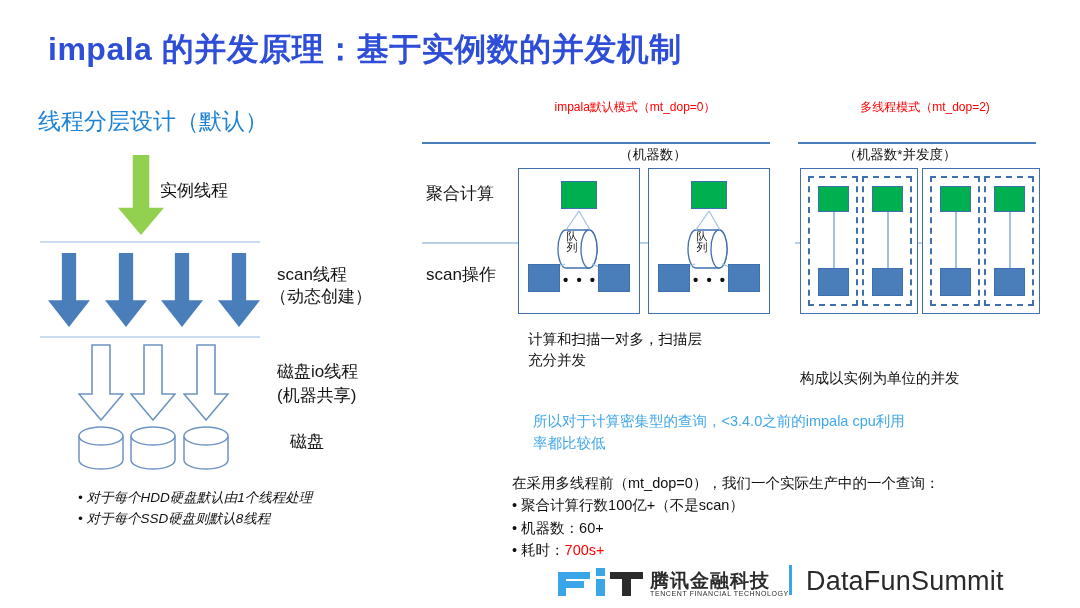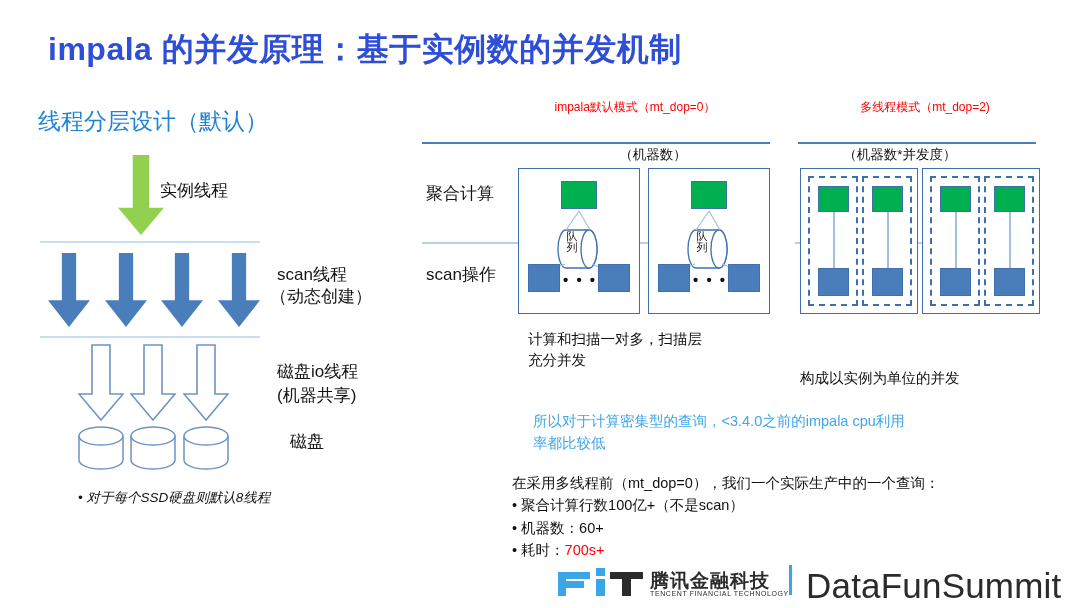--- a/index.html
+++ b/index.html
@@ -76,21 +76,21 @@
   }
 
   
   .body-txt{font-size:14.5px;line-height:1.45;color:#111;}
   .blue-txt{font-size:14.5px;line-height:1.5;color:#41a7e8;}
   .bullets{font-size:14.5px;line-height:1.55;color:#111;}
   .bullets .row{white-space:nowrap;}
   .red{color:#ff0000;}
   #fit-logo{left:556px;top:566px;height:34px;}
   #footer-divider{left:789px;top:565px;width:3px;height:30px;background:#3aa6e8;}
-  #dfs-logo{left:806px;top:566px;font-size:35px;color:#2b2b2b;letter-spacing:.2px;white-space:nowrap;}
+  #dfs-logo{left:806px;top:566px;font-size:27px;color:#2b2b2b;letter-spacing:.2px;white-space:nowrap;}
   .tencent-cn{font-size:19px;font-weight:bold;color:#2b2b2b;letter-spacing:1px;white-space:nowrap;}
   .tencent-en{font-size:7px;color:#2b2b2b;letter-spacing:.6px;white-space:nowrap;}
 </style>
 </head>
 <body>
 
 <div class="abs" id="slide-title">impala 的并发原理：基于实例数的并发机制</div>
 
 <div class="abs" id="left-heading">线程分层设计（默认）</div>
 
@@ -143,20 +143,21 @@
 <div class="abs disk" style="left:183px;top:426px;">
   <svg width="46" height="44" viewBox="0 0 46 44">
     <path d="M1,10 L1,34 A22,9 0 0 0 45,34 L45,10" fill="#ffffff" stroke="#6e94c4" stroke-width="1.5"></path>
     <ellipse cx="23" cy="10" rx="22" ry="9" fill="#ffffff" stroke="#6e94c4" stroke-width="1.5"></ellipse>
   </svg>
 </div>
 
 <div class="abs lbl" style="left:290px;top:431px;">磁盘</div>
 
 <div class="abs" id="io-note">
+  <span class="b">• 对于每个HDD硬盘默认由1个线程处理</span>
   <span class="b">• 对于每个SSD硬盘则默认8线程</span>
 </div>
 
 <div class="abs panel-title" style="left:500px;top:99px;width:270px;">impala默认模式（mt_dop=0）</div>
 
 <div class="abs topline" style="left:422px;top:142px;width:348px;"></div>
 <div class="abs panel-sub" style="left:528px;top:146px;width:250px;">（机器数）</div>
 
 <div class="abs lbl" style="left:426px;top:183px;text-align:center;">聚合计算</div>
 <div class="abs lbl" style="left:426px;top:264px;">scan操作</div>

